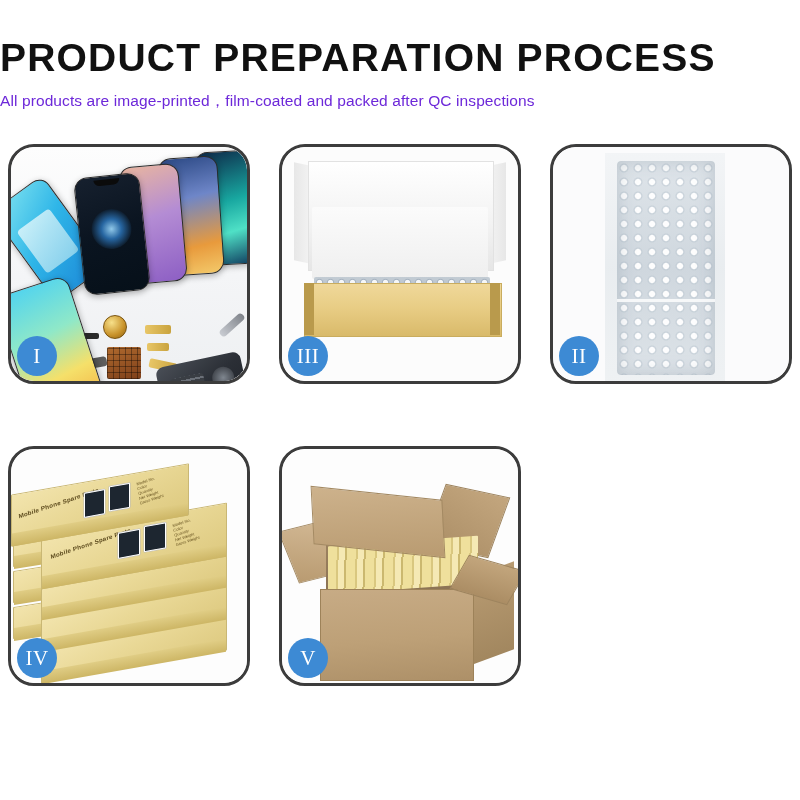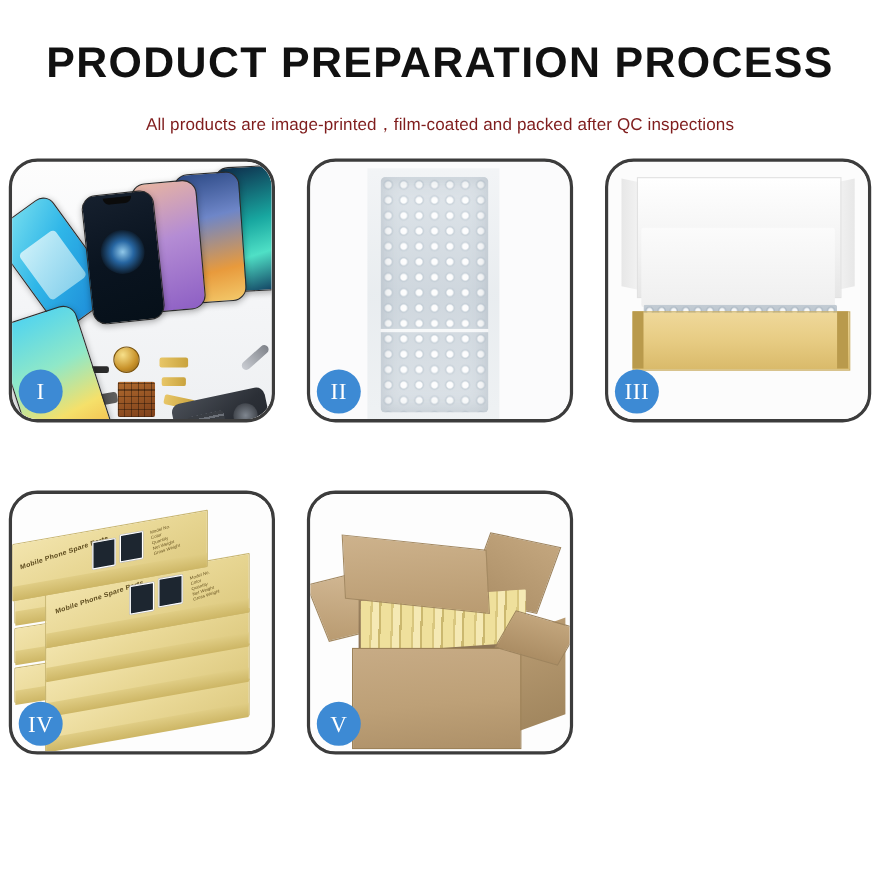--- a/index.html
+++ b/index.html
@@ -5,29 +5,29 @@
   html, body {
     margin: 0; padding: 0;
     width: 800px; height: 800px;
     background: #ffffff;
     font-family: "Liberation Sans", sans-serif;
     overflow: hidden;
   }
   #page { position: relative; width: 800px; height: 800px; background: #fff; }
 
   
-  .header { position: absolute; left: 0; top: 0; width: 800px; text-align: center; }
+  .header { position: absolute; left: 0; top: 0; width: 800px; }
   .title {
     margin: 0; padding-top: 38px;
     font-size: 39px; font-weight: 700; letter-spacing: 1.2px;
     color: #111; line-height: 1.0; font-family: "Liberation Sans", sans-serif;
   }
   .subtitle {
-    margin: 12px; padding-top: 14px;
-    font-size: 15.5px; font-weight: 400; color: #7f1d1d;
+    margin: 0; padding-top: 14px;
+    font-size: 15.5px; font-weight: 400; color: #6d28d9;
     font-family: "Liberation Sans", sans-serif; letter-spacing: .1px;
   }
 
   
   .grid {
     position: absolute; left: 8px; top: 144px;
     width: 784px; height: 600px;
     display: grid;
     grid-template-columns: repeat(3, 242px);
     grid-template-rows: repeat(2, 240px);
@@ -303,46 +303,46 @@
 
         </div>
       </div>
       <div class="badge">
         <span>I</span>
       </div>
     </div>
 
     <div class="card">
       <div class="card-inner">
-        <div class="p2">
-          <div class="wrap-sheet"></div>
-          <div class="bubbles"></div>
-          <div class="bub-seam"></div>
-        </div>
-      </div>
-      <div class="badge">
-        <span>II</span>
-      </div>
-    </div>
-
-    <div class="card">
-      <div class="card-inner">
         <div class="p3">
           <div class="lid-left"></div>
           <div class="lid-right"></div>
           <div class="lid-back"></div>
           <div class="foam"></div>
           <div class="box3-inner"></div>
           <div class="box3-body"></div>
           <div class="box3-edgeL"></div>
           <div class="box3-edgeR"></div>
         </div>
       </div>
       <div class="badge">
         <span>III</span>
+      </div>
+    </div>
+
+    <div class="card">
+      <div class="card-inner">
+        <div class="p2">
+          <div class="wrap-sheet"></div>
+          <div class="bubbles"></div>
+          <div class="bub-seam"></div>
+        </div>
+      </div>
+      <div class="badge">
+        <span>II</span>
       </div>
     </div>
 
     <div class="card">
       <div class="card-inner">
         <div class="p4">
           <div class="stack">
 
             <div class="sbox" style="left:2px;top:66px;width:150px;height:30px;transform:skewY(-9deg);">
               <div class="top"></div>

